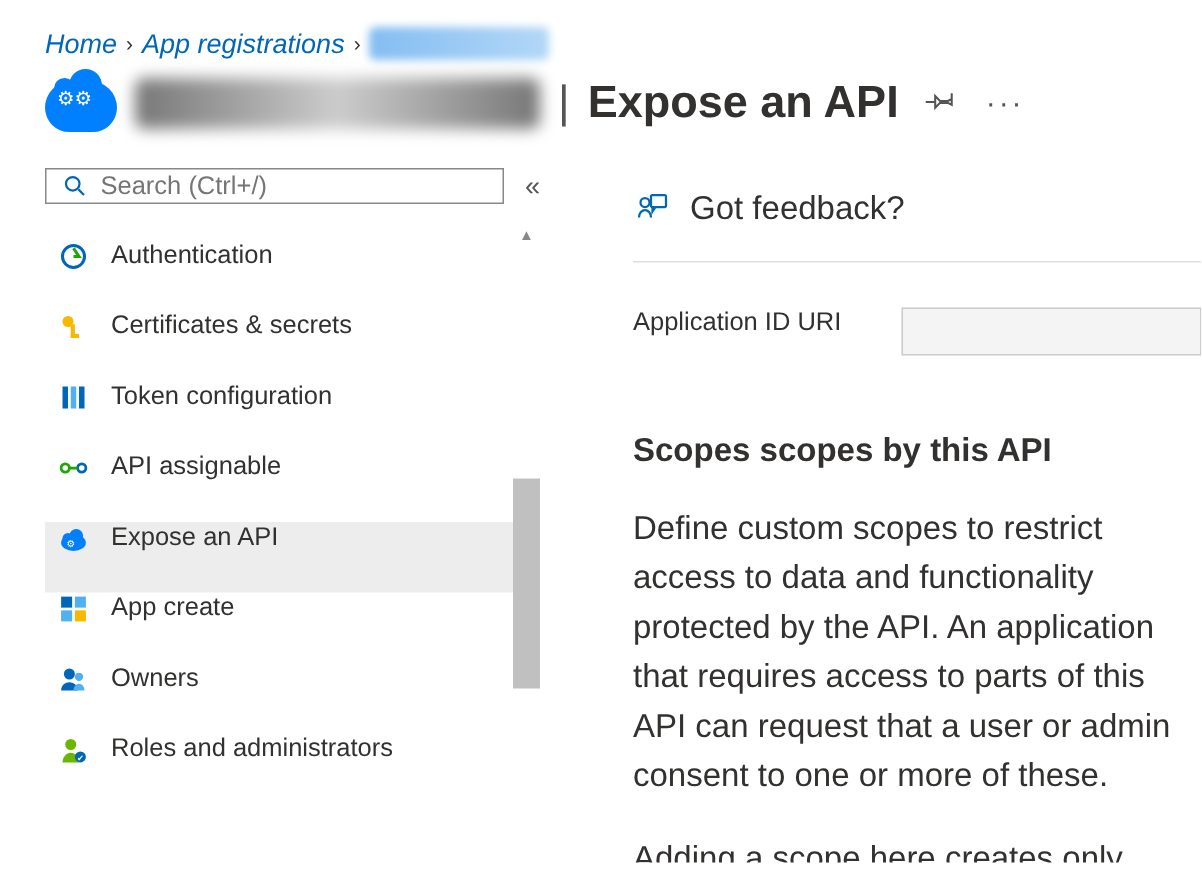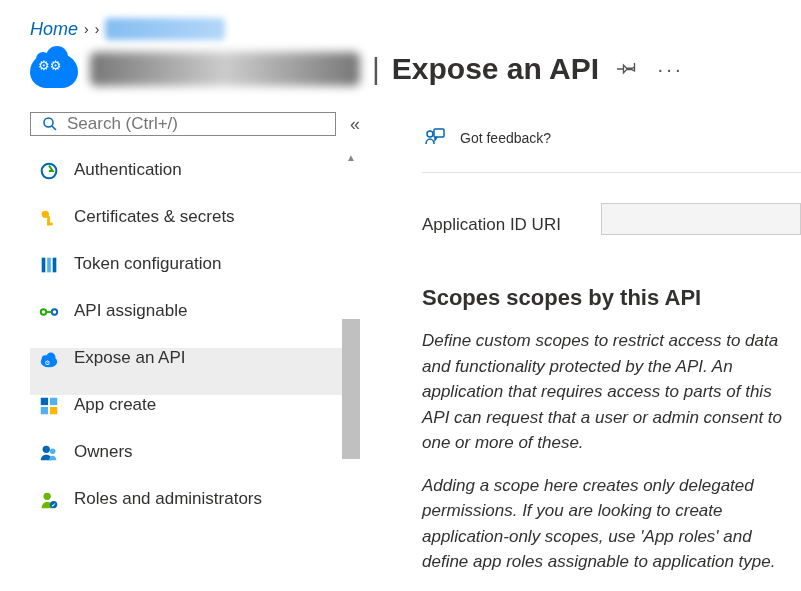--- a/index.html
+++ b/index.html
@@ -40,35 +40,36 @@
   .collapse{font-size:18px;color:#555;cursor:pointer;}
   .scrollwrap{display:flex;flex:1;}
   .nav{flex:1;padding-top:10px;}
   .nav-item{display:flex;align-items:flex-start;height:47px;padding:0 8px;gap:14px;cursor:pointer;font-size:17px;}
   .nav-item.sel{background:var(--sel);}
   .nav-icon{width:22px;height:22px;display:flex;align-items:center;justify-content:center;font-size:18px;}
   .scrollbar{width:18px;background:#fff;display:flex;flex-direction:column;align-items:center;}
   .scroll-up{font-size:10px;color:#888;margin:2px 0 6px;}
   .scroll-thumb{width:18px;flex:0 0 140px;margin-top:150px;background:#c0c0c0;}
   .main{flex:1;padding:4px 0 0 50px;overflow:hidden;}
-  .feedback{display:flex;align-items:center;gap:14px;font-size:14px;padding:10px 0 22px;}
+  .feedback{display:flex;align-items:center;gap:14px;font-size:22px;padding:10px 0 22px;}
   .divider{height:1px;background:var(--border);margin:0 0 30px;}
-  .appid{display:flex;align-items:flex-end;gap:40px;margin-bottom:50px;font-size:17px;}
+  .appid{display:flex;align-items:flex-start;gap:40px;margin-bottom:50px;font-size:17px;}
   .appid-input{width:200px;height:32px;background:#f4f4f4;border:1px solid #ccc;}
   .section-h{font-size:22px;font-weight:600;margin-bottom:16px;}
-  .desc{font-size:17px;color:var(--text);line-height:1.5;font-style:italic;}
+  .desc{font-size:22px;color:var(--text);line-height:1.5;}
   
   .ic{width:22px;height:22px;}
 </style>
 </head>
 <body>
 
 <div class="breadcrumb">
   <a>Home</a>
   <span class="chev">›</span>
+  <a>App registrations</a>
   <span class="chev">›</span>
   <span class="obf"></span>
 </div>
 
 <div class="head">
   <div class="cloud">
       <span class="gears">⚙⚙</span>
     </div>
   <span class="title-blur"></span>
   <span class="title-sep">|</span>

